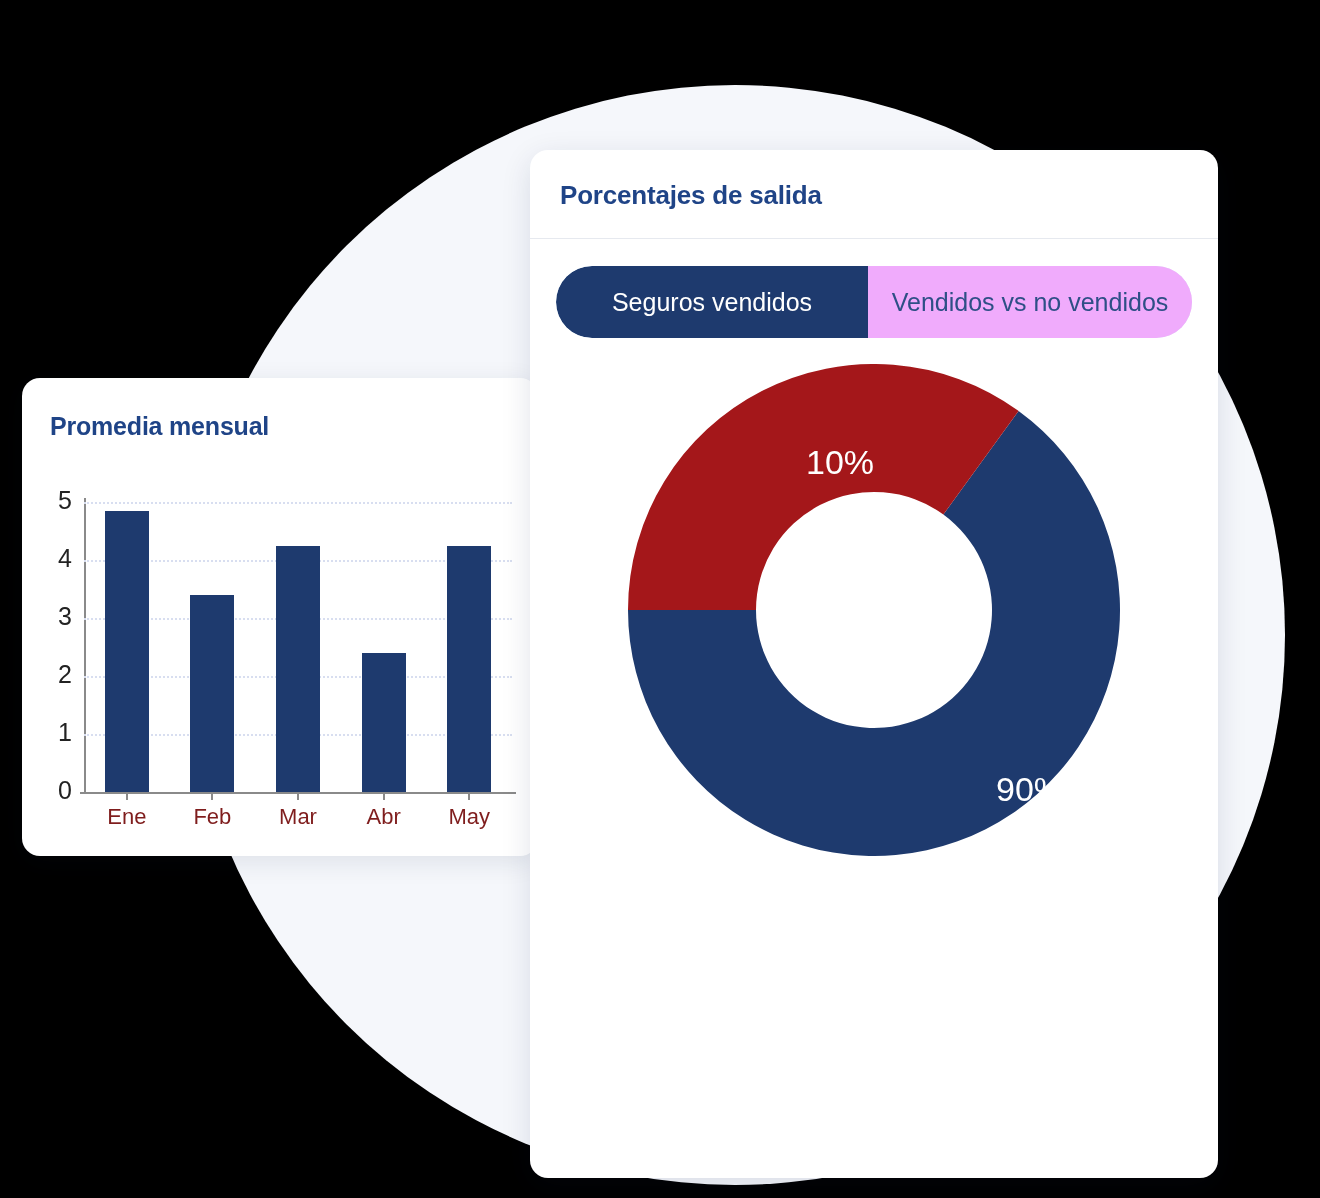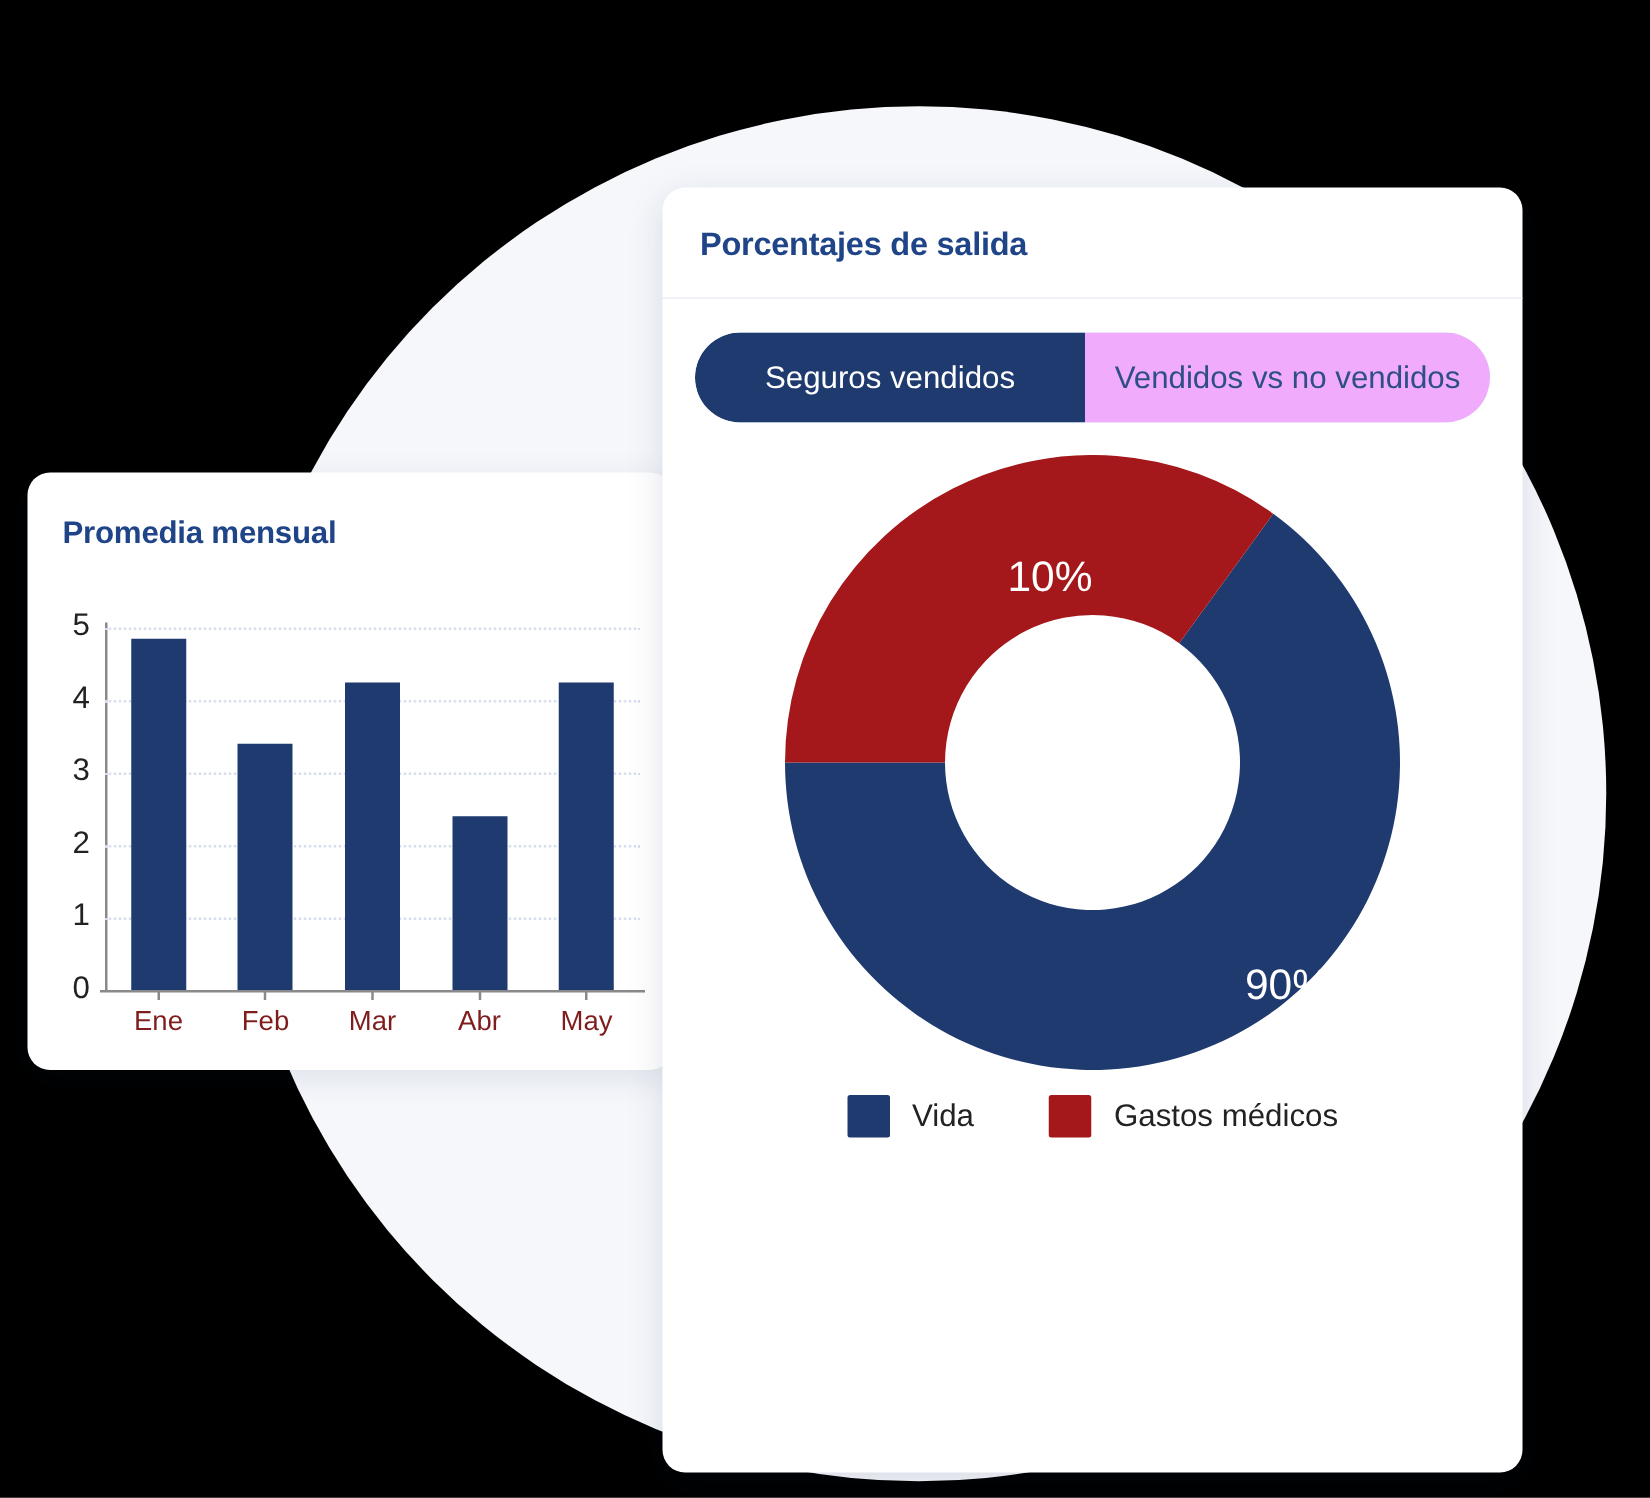--- a/index.html
+++ b/index.html
@@ -162,23 +162,13 @@
           <path d="M 390.5951720639484 46.98181938376294 A 246 246 0 1 1 0 246.00000000000003
                L 128 246.00000000000003 A 118 118 0 1 0 315.35865977051185 150.53599466375618 Z" fill="#1E3A6E"></path>
           <path d="M 0 246.00000000000003 A 246 246 0 0 1 390.5951720639483 46.98181938376291
                L 315.3586597705118 150.53599466375618 A 118 118 0 0 0 128 246.00000000000003 Z" fill="#A4171A"></path>
         </g>
     </svg>
     <div class="slice-label" id="label-red">10%</div>
     <div class="slice-label" id="label-blue">90%</div>
   </div>
 
-  <div id="legend">
-      <div class="legend-item">
-        <div class="swatch" style="background: rgb(30, 58, 110);"></div>
-        <div class="legend-text">Vida</div>
-      </div>
-      <div class="legend-item">
-        <div class="swatch" style="background: rgb(164, 23, 26);"></div>
-        <div class="legend-text">Gastos médicos</div>
-      </div>
-    </div>
 </div>
 
 </body></html>

